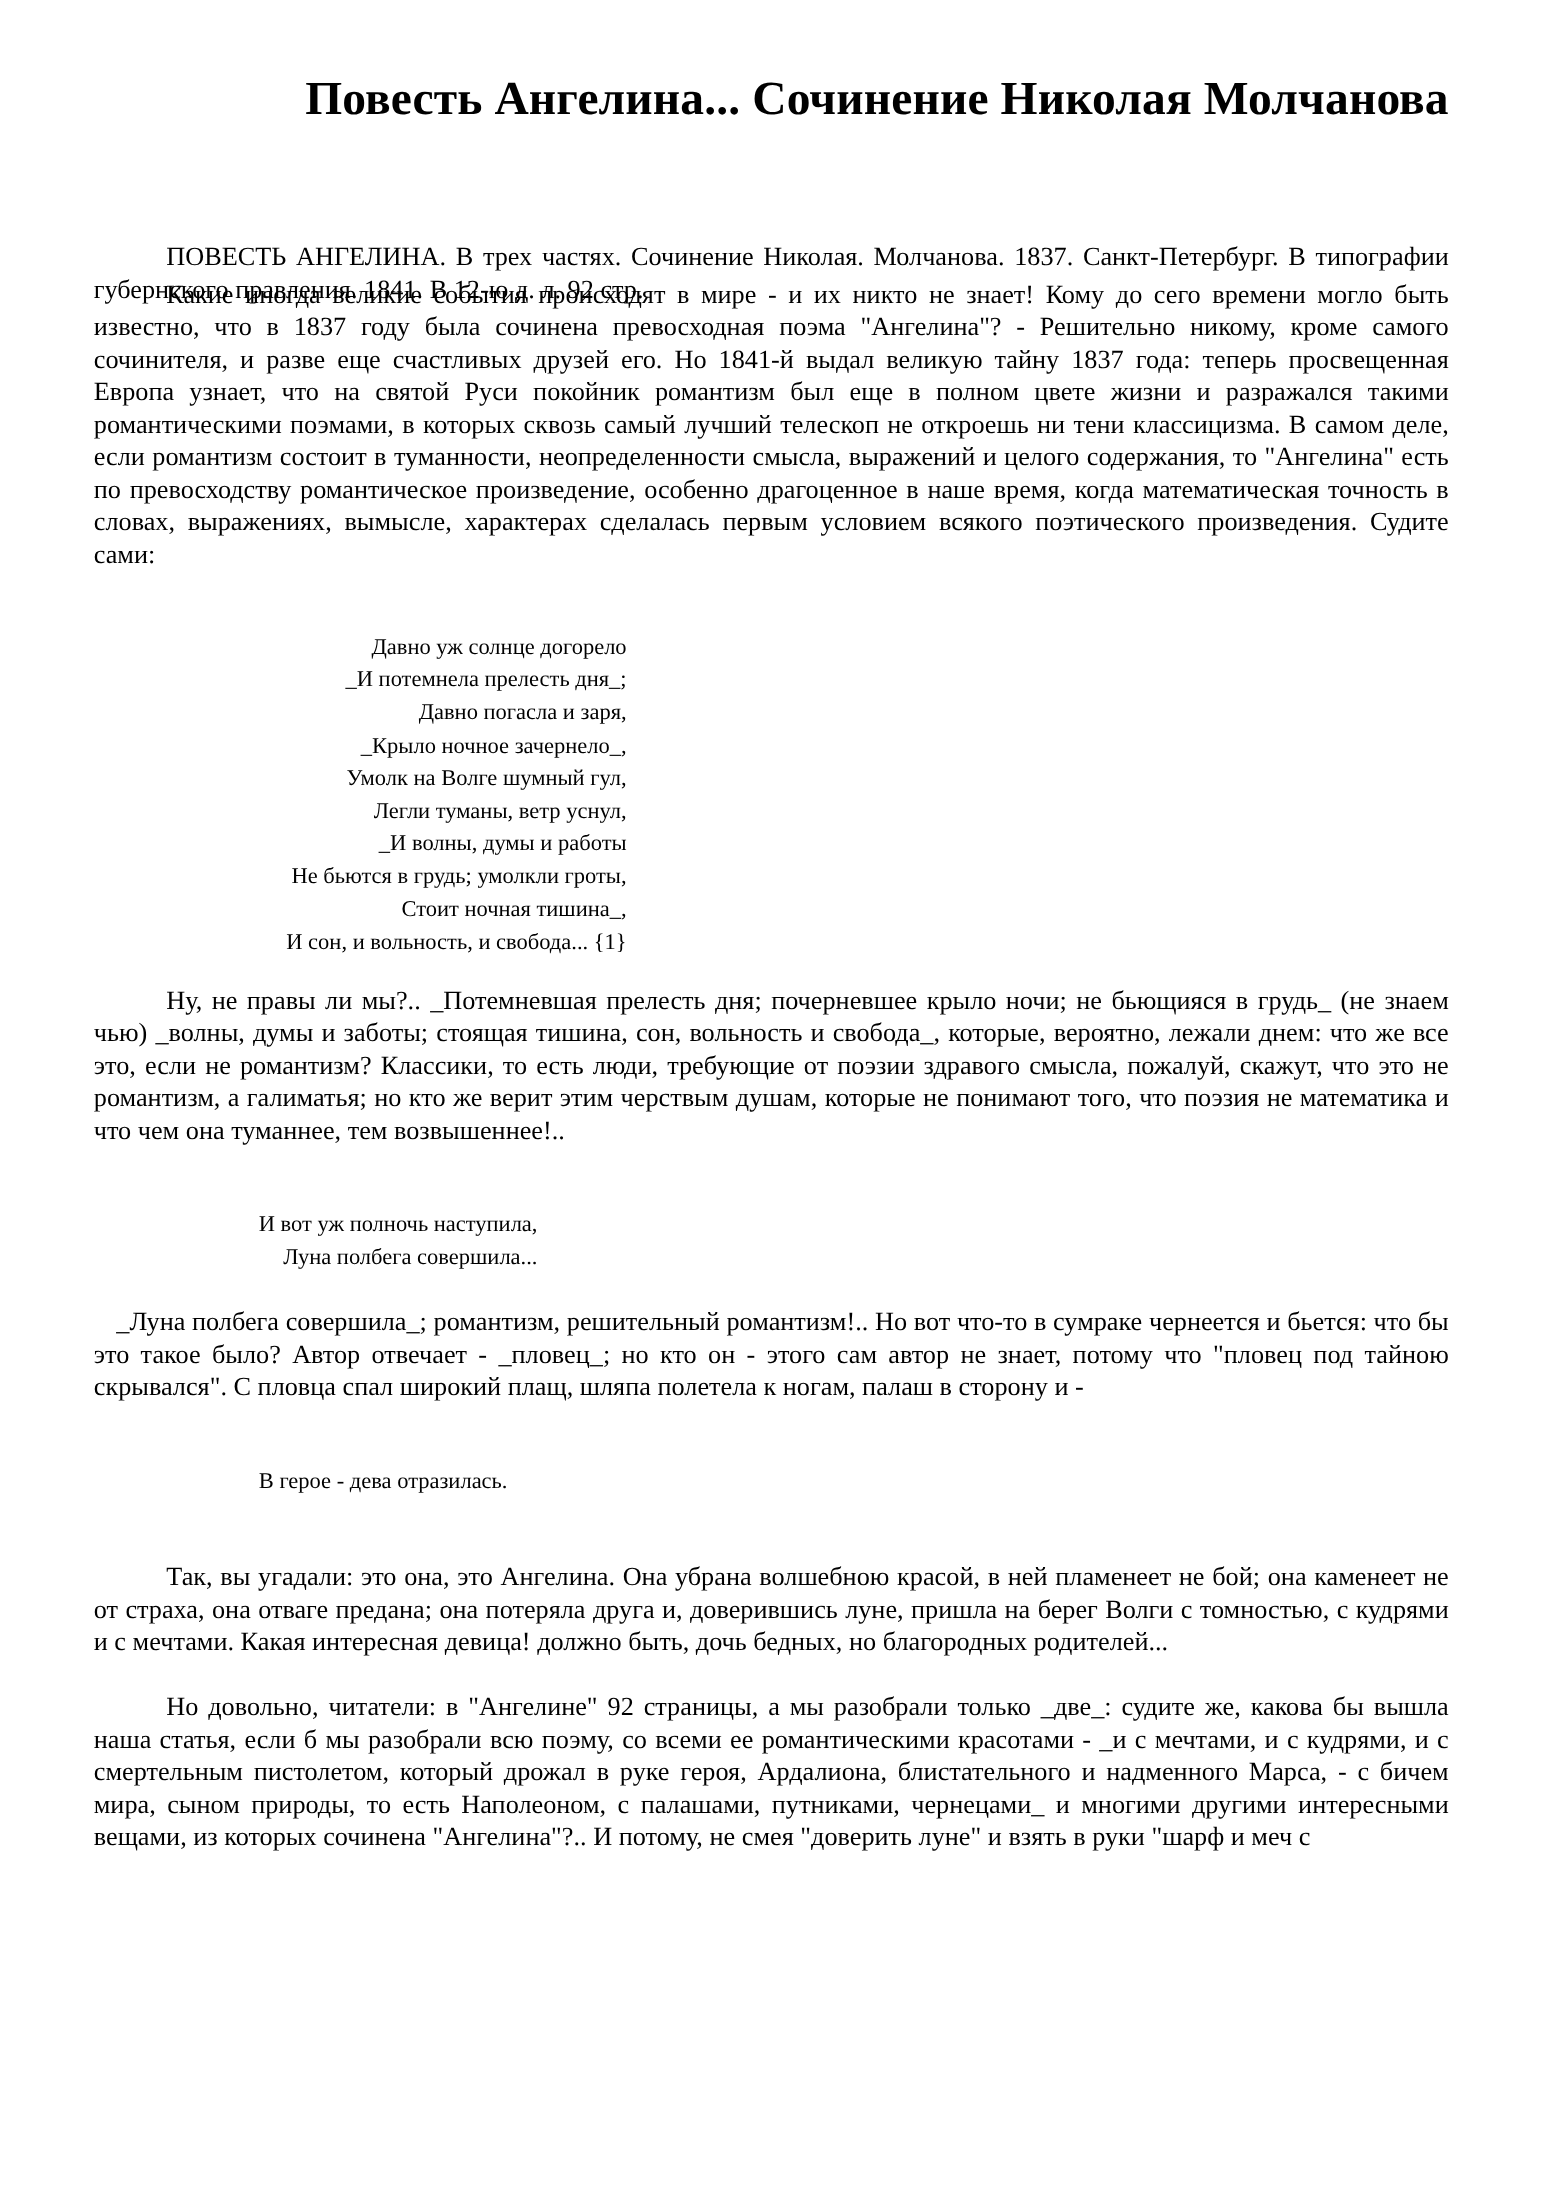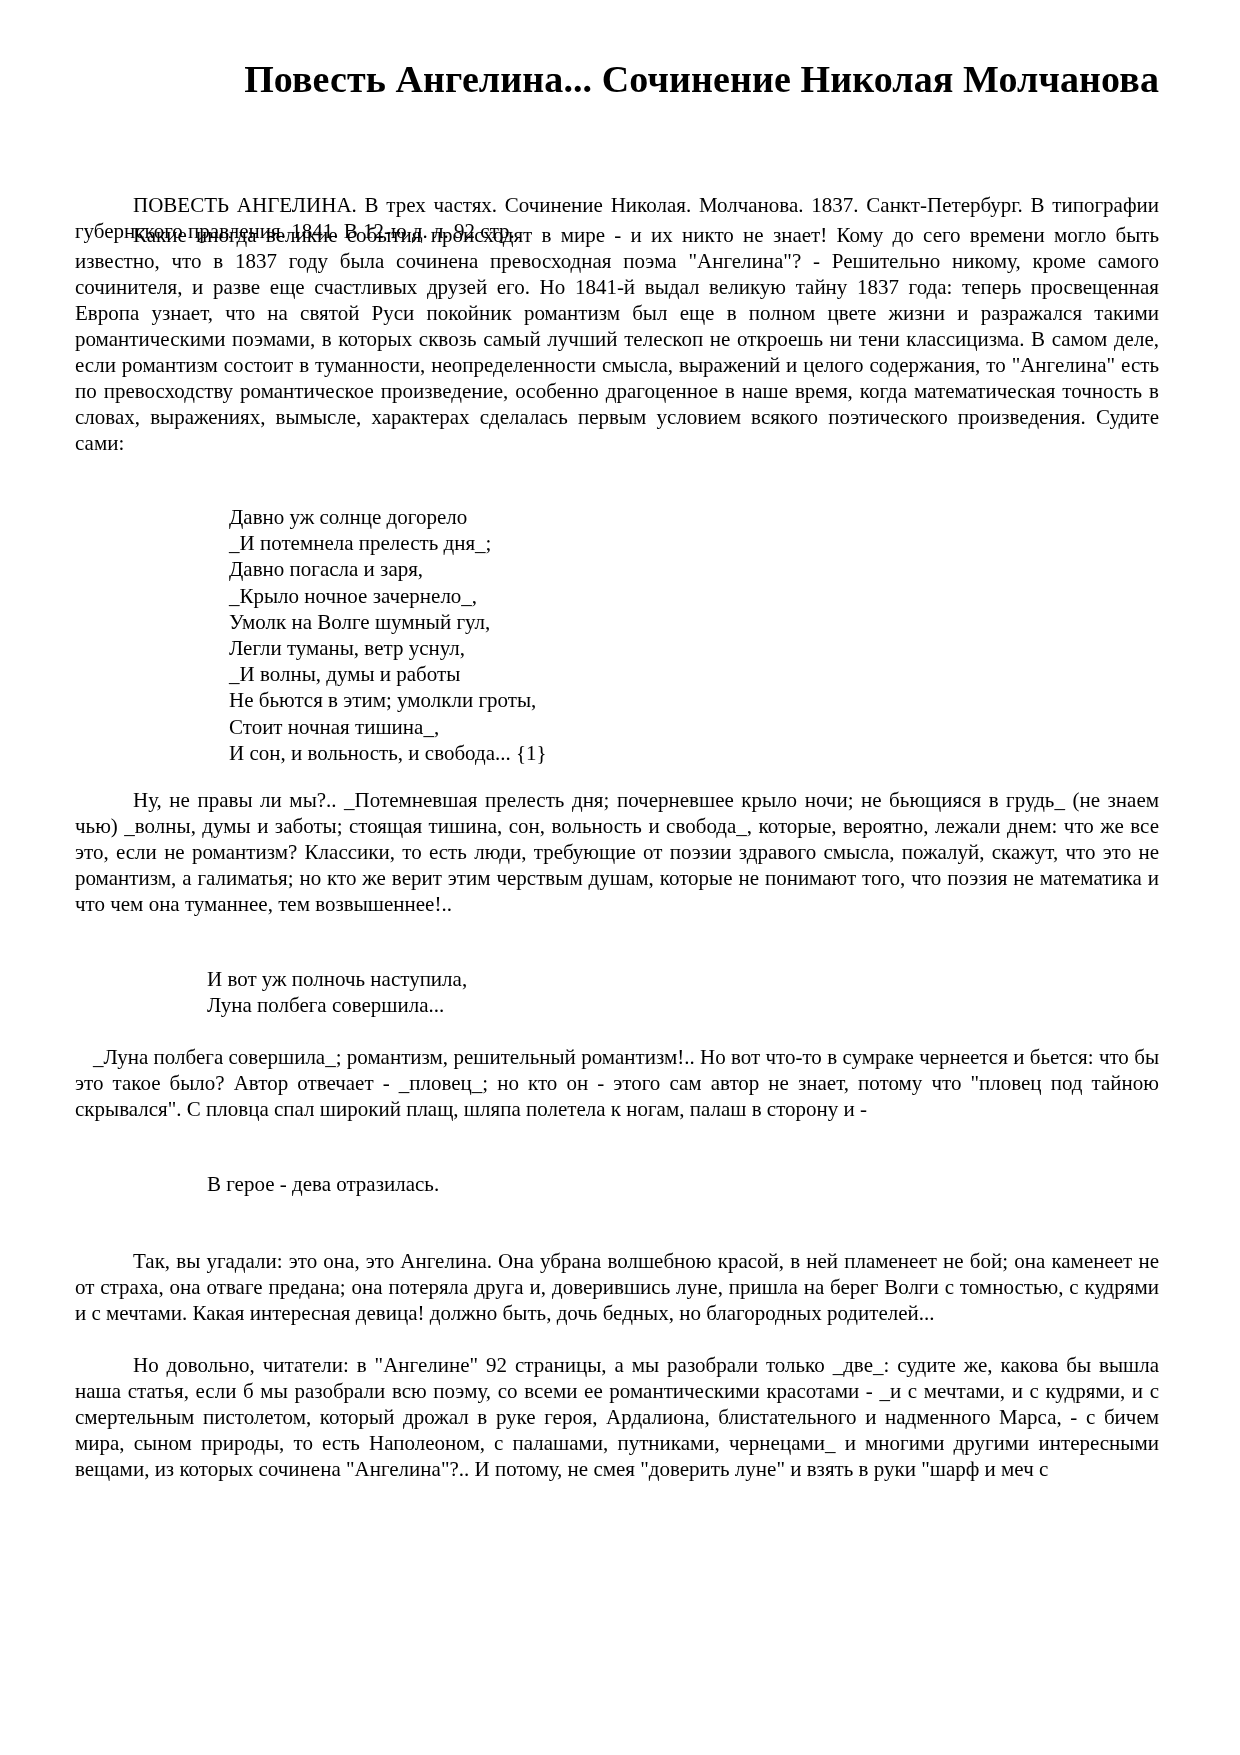--- a/index.html
+++ b/index.html
@@ -40,22 +40,23 @@
       margin: 0;
       font-size: 21px;
       line-height: 26px;
       text-align: justify;
       text-indent: 58px;
     }
     .p.no-indent-small { text-indent: 18px; }
     .verse {
       position: absolute;
       margin: 0;
-      font-size: 21px;
+      font-size: 18px;
       line-height: 26.2px;
+      text-align: right;
     }
     .verse .line { display: block; white-space: pre; }
   </style>
 </head>
 <body>
 
 <div class="page">
   <h1 class="title">Повесть Ангелина... Сочинение Николая Молчанова</h1>
 
   <p class="p" style="top:144px;margin-top:48px;">ПОВЕСТЬ АНГЕЛИНА. В трех частях. Сочинение Николая. Молчанова. 1837. Санкт-Петербург. В типографии губернского правления. 1841. В 12-ю д. л. 92 стр.</p>
@@ -63,21 +64,21 @@
   <p class="p" style="top:222px;">Какие иногда великие события происходят в мире - и их никто не знает! Кому до сего времени могло быть известно, что в 1837 году была сочинена превосходная поэма "Ангелина"? - Решительно никому, кроме самого сочинителя, и разве еще счастливых друзей его. Но 1841-й выдал великую тайну 1837 года: теперь просвещенная Европа узнает, что на святой Руси покойник романтизм был еще в полном цвете жизни и разражался такими романтическими поэмами, в которых сквозь самый лучший телескоп не откроешь ни тени классицизма. В самом деле, если романтизм состоит в туманности, неопределенности смысла, выражений и целого содержания, то "Ангелина" есть по превосходству романтическое произведение, особенно драгоценное в наше время, когда математическая точность в словах, выражениях, вымысле, характерах сделалась первым условием всякого поэтического произведения. Судите сами:</p>
 
   <div class="verse" style="top:504px; left:154px;">
     <span class="line">Давно уж солнце догорело</span>
     <span class="line">_И потемнела прелесть дня_;</span>
     <span class="line">Давно погасла и заря,</span>
     <span class="line">_Крыло ночное зачернело_,</span>
     <span class="line">Умолк на Волге шумный гул,</span>
     <span class="line">Легли туманы, ветр уснул,</span>
     <span class="line">_И волны, думы и работы</span>
-    <span class="line">Не бьются в этим; умолкли гроты,</span>
+    <span class="line">Не бьются в грудь; умолкли гроты,</span>
     <span class="line">Стоит ночная тишина_,</span>
     <span class="line">И сон, и вольность, и свобода... {1}</span>
   </div>
 
   <p class="p" style="top:787px;">Ну, не правы ли мы?.. _Потемневшая прелесть дня; почерневшее крыло ночи; не бьющияся в грудь_ (не знаем чью) _волны, думы и заботы; стоящая тишина, сон, вольность и свобода_, которые, вероятно, лежали днем: что же все это, если не романтизм? Классики, то есть люди, требующие от поэзии здравого смысла, пожалуй, скажут, что это не романтизм, а галиматья; но кто же верит этим черствым душам, которые не понимают того, что поэзия не математика и что чем она туманнее, тем возвышеннее!..</p>
 
   <div class="verse" style="top:966px; left:132px;">
     <span class="line">И вот уж полночь наступила,</span>
     <span class="line">Луна полбега совершила...</span>
   </div>

